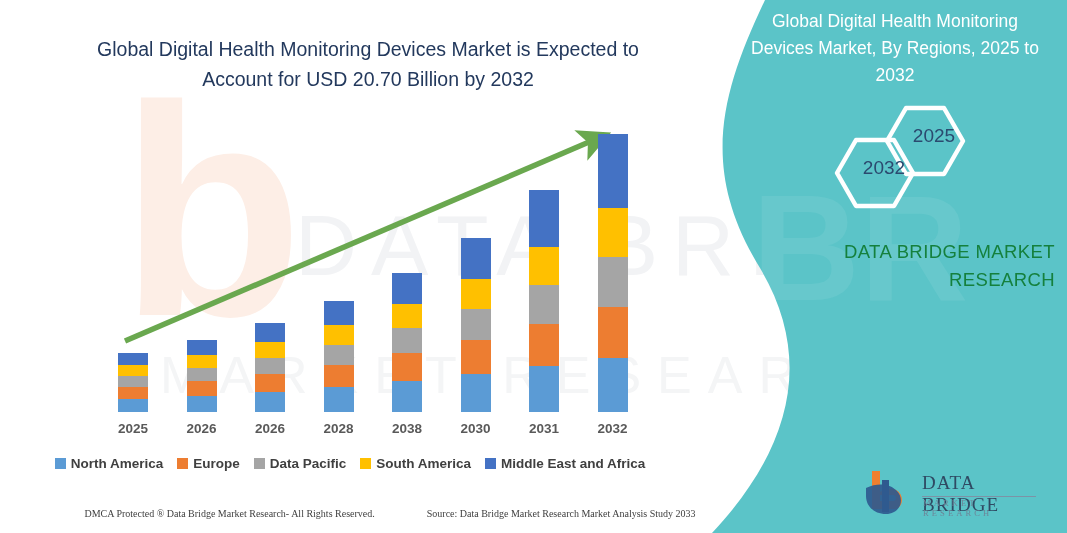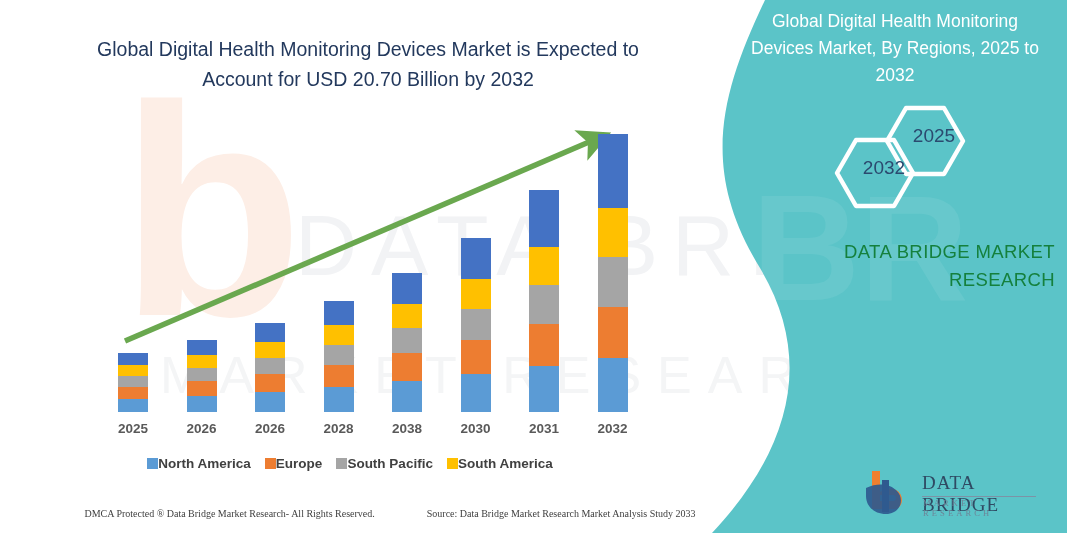--- a/index.html
+++ b/index.html
@@ -53,21 +53,21 @@
     font-size:13.5px;font-weight:700;color:#595959;
     font-family:"Liberation Sans", sans-serif;
   }
 
   
   #legend{
     position:absolute;left:0;top:456px;width:700px;
     display:flex;justify-content:center;align-items:center;
     gap:14px;
   }
-  .leg-item{display:flex;align-items:center;}
+  .leg-item{display:flex;align-items:center;gap:5px;}
   .leg-swatch{width:11px;height:11px;display:inline-block;}
   .leg-label{font-size:13.5px;font-weight:700;color:#404040;font-family:"Liberation Sans", sans-serif;}
 
   
   #footer{
     position:absolute;left:0;top:508px;width:700px;
     display:flex;justify-content:center;gap:52px;
     font-family:"Liberation Serif", serif;
     font-size:10px;color:#404040;white-space:nowrap;margin-left:40px;
   }
@@ -206,25 +206,29 @@
       <div class="leg-item">
         <span class="leg-swatch" style="background: rgb(91, 155, 213);"></span>
         <span class="leg-label">North America</span>
       </div>
       <div class="leg-item">
         <span class="leg-swatch" style="background: rgb(237, 125, 49);"></span>
         <span class="leg-label">Europe</span>
       </div>
       <div class="leg-item">
         <span class="leg-swatch" style="background: rgb(165, 165, 165);"></span>
-        <span class="leg-label">South Pacific</span>
+        <span class="leg-label">Data Pacific</span>
       </div>
       <div class="leg-item">
         <span class="leg-swatch" style="background: rgb(255, 192, 0);"></span>
         <span class="leg-label">South America</span>
+      </div>
+      <div class="leg-item">
+        <span class="leg-swatch" style="background: rgb(68, 114, 196);"></span>
+        <span class="leg-label">Middle East and Africa</span>
       </div>
     </div>
 
   <div id="footer">
     <span>DMCA Protected ® Data Bridge Market Research-  All Rights Reserved.</span>
     <span>Source: Data Bridge Market Research  Market Analysis Study 2033</span>
   </div>
 
   <div id="panelTitle">Global Digital Health Monitoring Devices Market, By Regions, 2025 to 2032</div>
 

